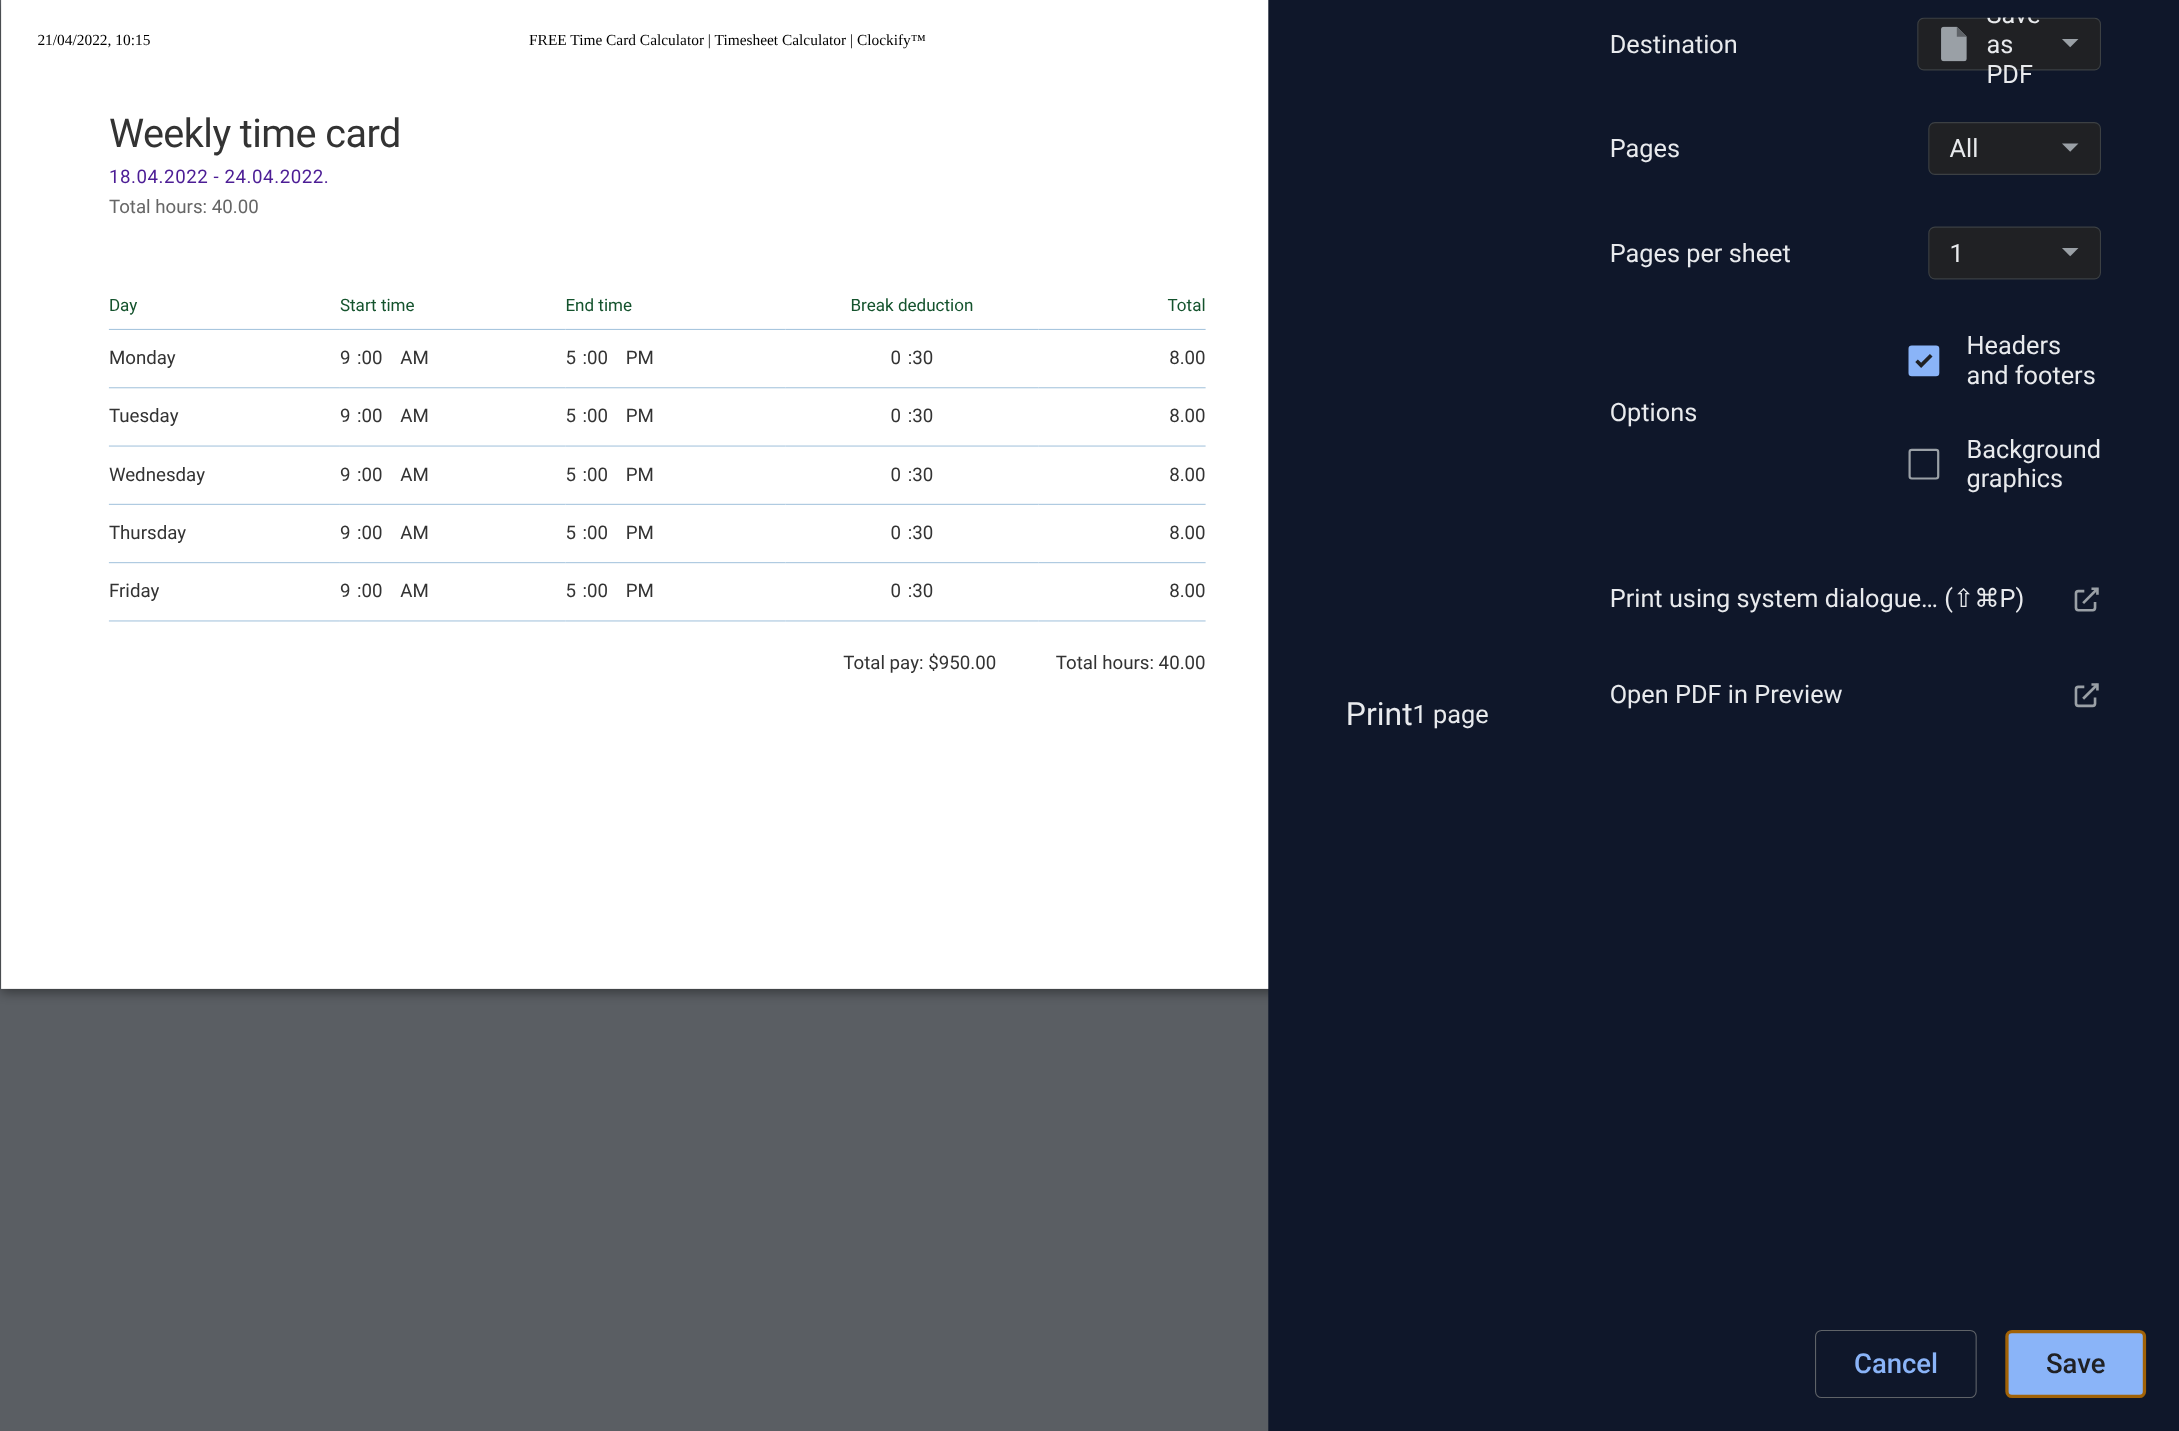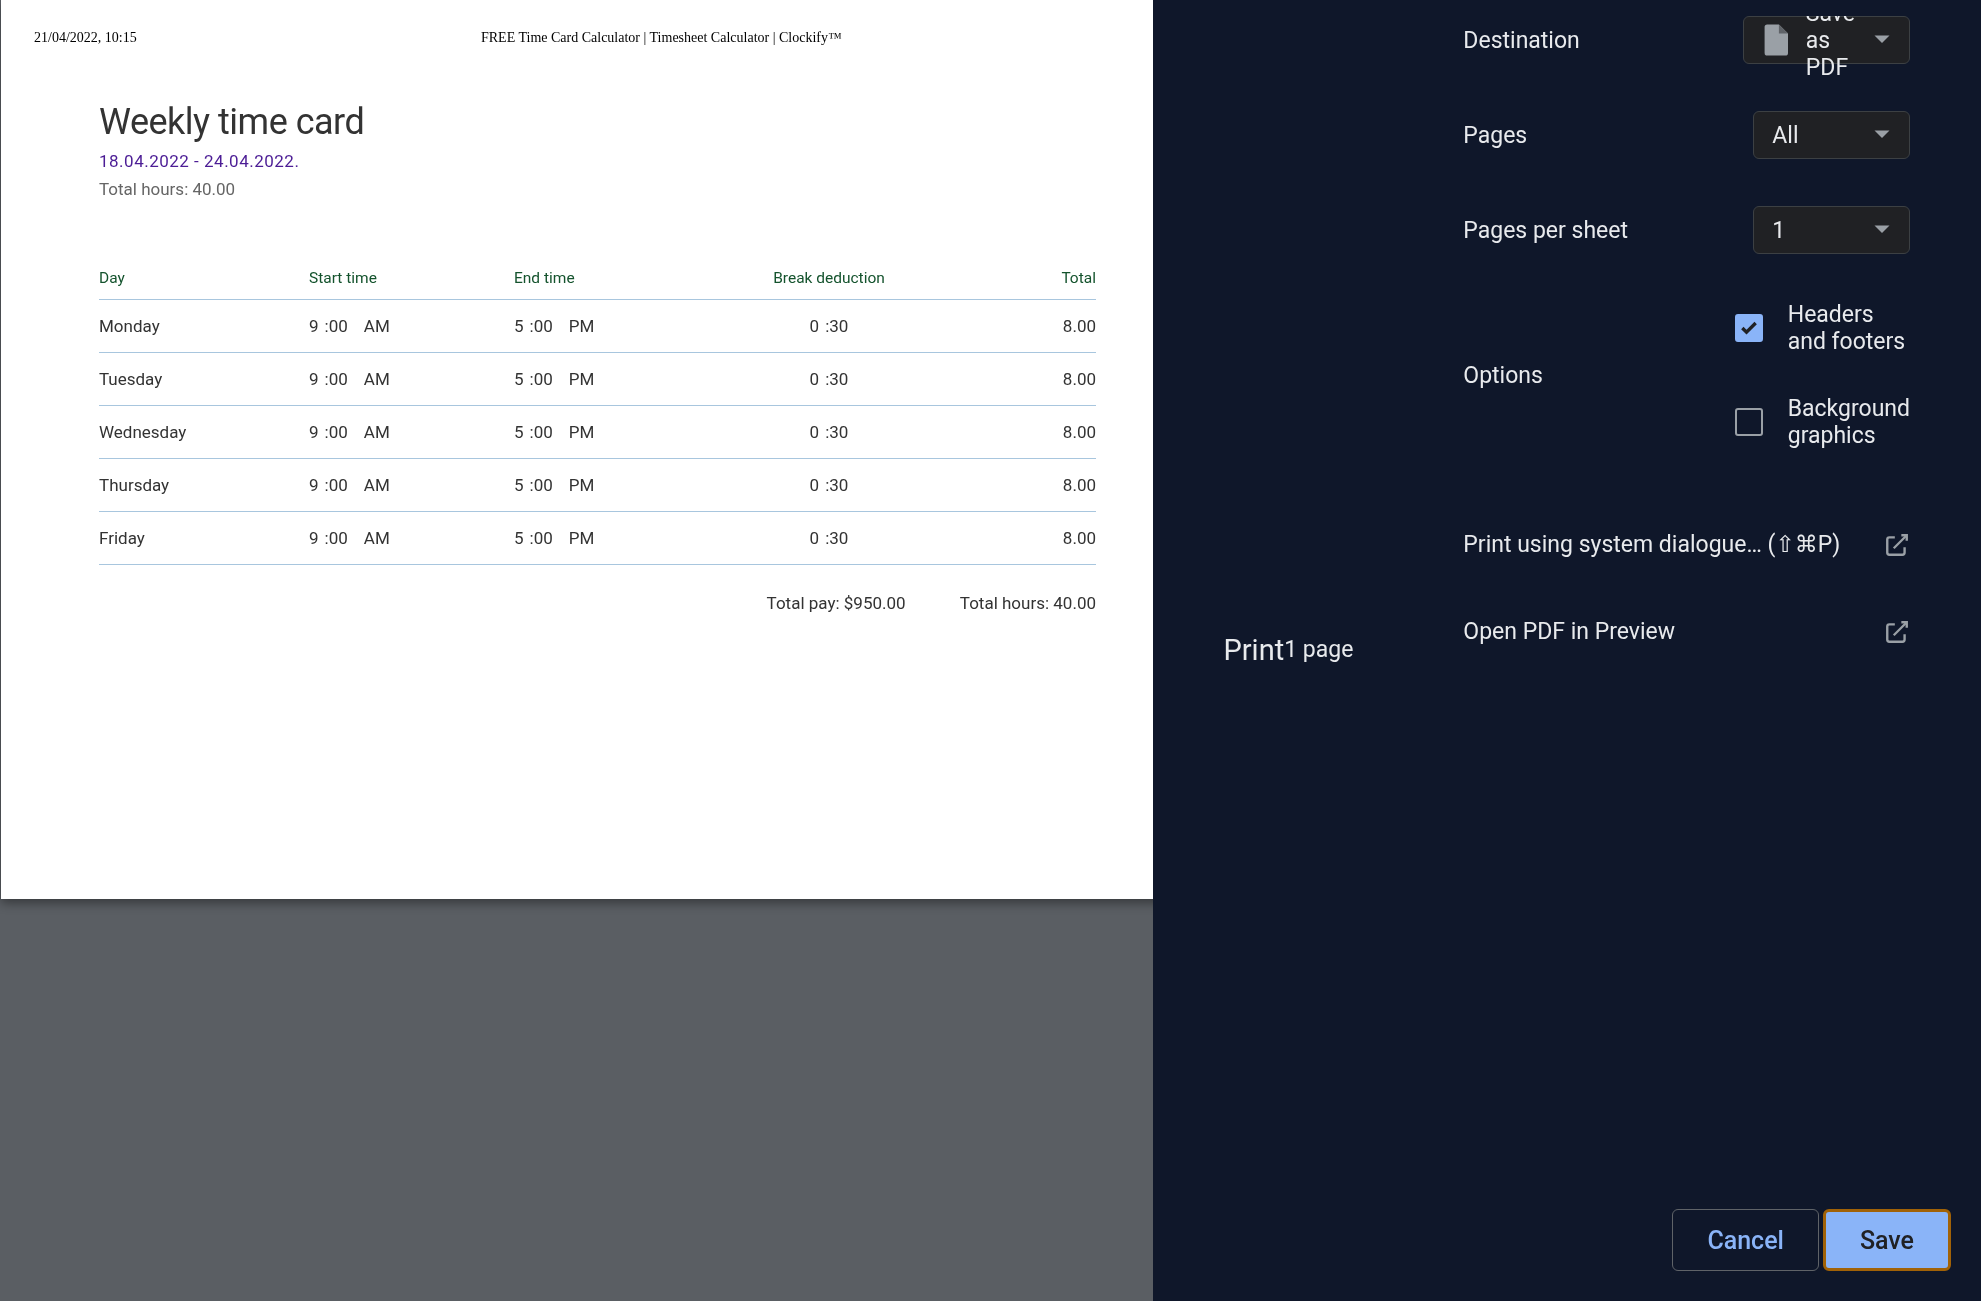--- a/index.html
+++ b/index.html
@@ -177,21 +177,21 @@
     margin-bottom: 30px;
     cursor: pointer;
   }
   .sb-link-row .text { font-size: 23px; color: #e8eaed; }
 
   .sb-footer {
     position: absolute;
     right: 30px;
     bottom: 30px;
     display: flex;
-    gap: 4px;
+    gap: 26px;
   }
   .btn {
     height: 62px;
     padding: 0 34px;
     border-radius: 6px;
     font-size: 25px;
     display: flex;
     align-items: center;
     justify-content: center;
     cursor: pointer;

